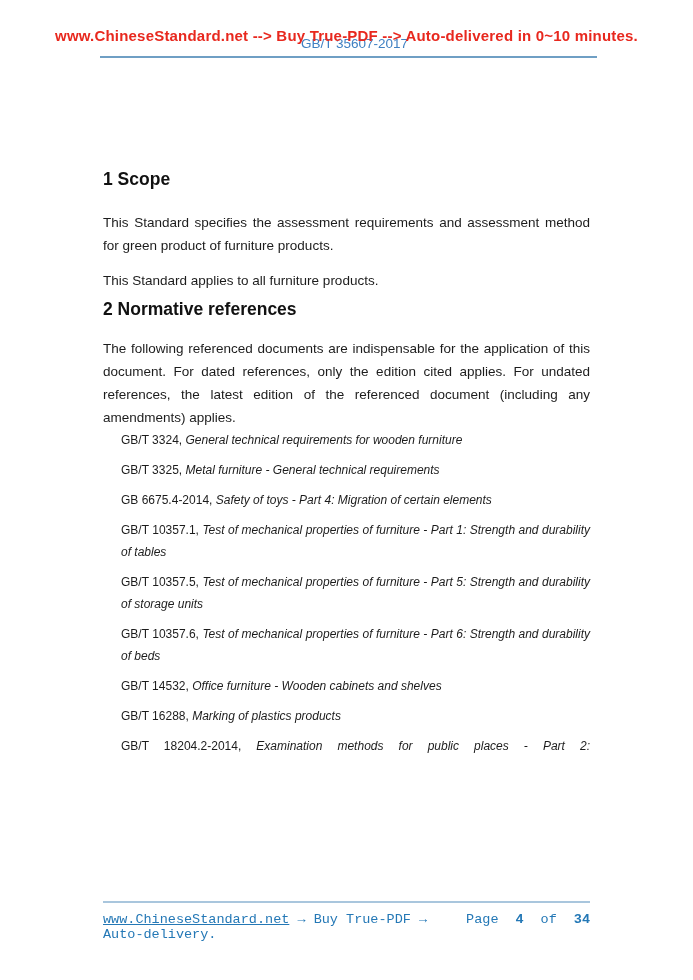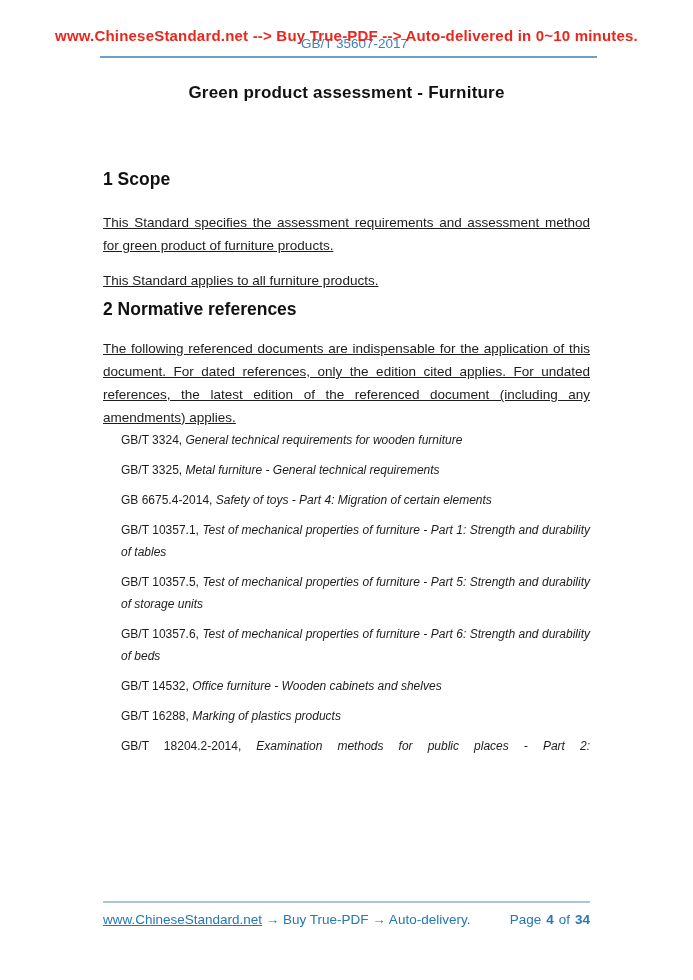--- a/index.html
+++ b/index.html
@@ -58,21 +58,20 @@
     line-height: 23px;
     margin-bottom: 20px;
     color: #111;
   }
   .section-heading.second { margin-top: 6px; margin-bottom: 16px; }
   .para {
     font-size: 13.5px;
     line-height: 23px;
     text-align: justify;
     margin-bottom: 12px;
-    text-decoration: underline;
   }
   .para.no-gap { margin-bottom: 0; }
   .refs { margin-top: 0; padding-left: 18px; }
   .ref-item {
     font-size: 12px;
     line-height: 22px;
     margin-bottom: 8px;
     text-align: justify;
   }
   .ref-item:last-child { margin-bottom: 0; }
@@ -84,34 +83,34 @@
     background: var(--rule_blue_light, #a9c6dd);
   }
   .footer {
     position: absolute;
     top: 912px; left: 103px; width: 487px;
     display: flex;
     justify-content: space-between;
     align-items: baseline;
     font-size: 13.5px;
     color: var(--footer_blue, #2478b6);
+    font-family: Liberation Mono, monospace;
   }
   .footer-link { text-decoration: underline; cursor: pointer; }
-  .footer-right span, .footer-right b { margin-left: 5px; }
+  .footer-right span, .footer-right b { margin-left: 17px; }
 </style>
 </head>
 <body>
 
 <div class="page">
 
   <div class="watermark">GB/T 35607-2017</div>
   <div class="promo">www.ChineseStandard.net --&gt; Buy True-PDF --&gt; Auto-delivered in 0~10 minutes.</div>
   <div class="header-rule"></div>
 
-  <div class="doc-title">Green product assessment - Furniture</div>
 
   <div class="content">
     <div class="section-heading">1 Scope</div>
     <p class="para">This Standard specifies the assessment requirements and assessment method for green product of furniture products.</p>
     <p class="para no-gap">This Standard applies to all furniture products.</p>
 
     <div class="section-heading second">2 Normative references</div>
     <p class="para no-gap">The following referenced documents are indispensable for the application of this document. For dated references, only the edition cited applies. For undated references, the latest edition of the referenced document (including any amendments) applies.</p>
 
     <div class="refs">

